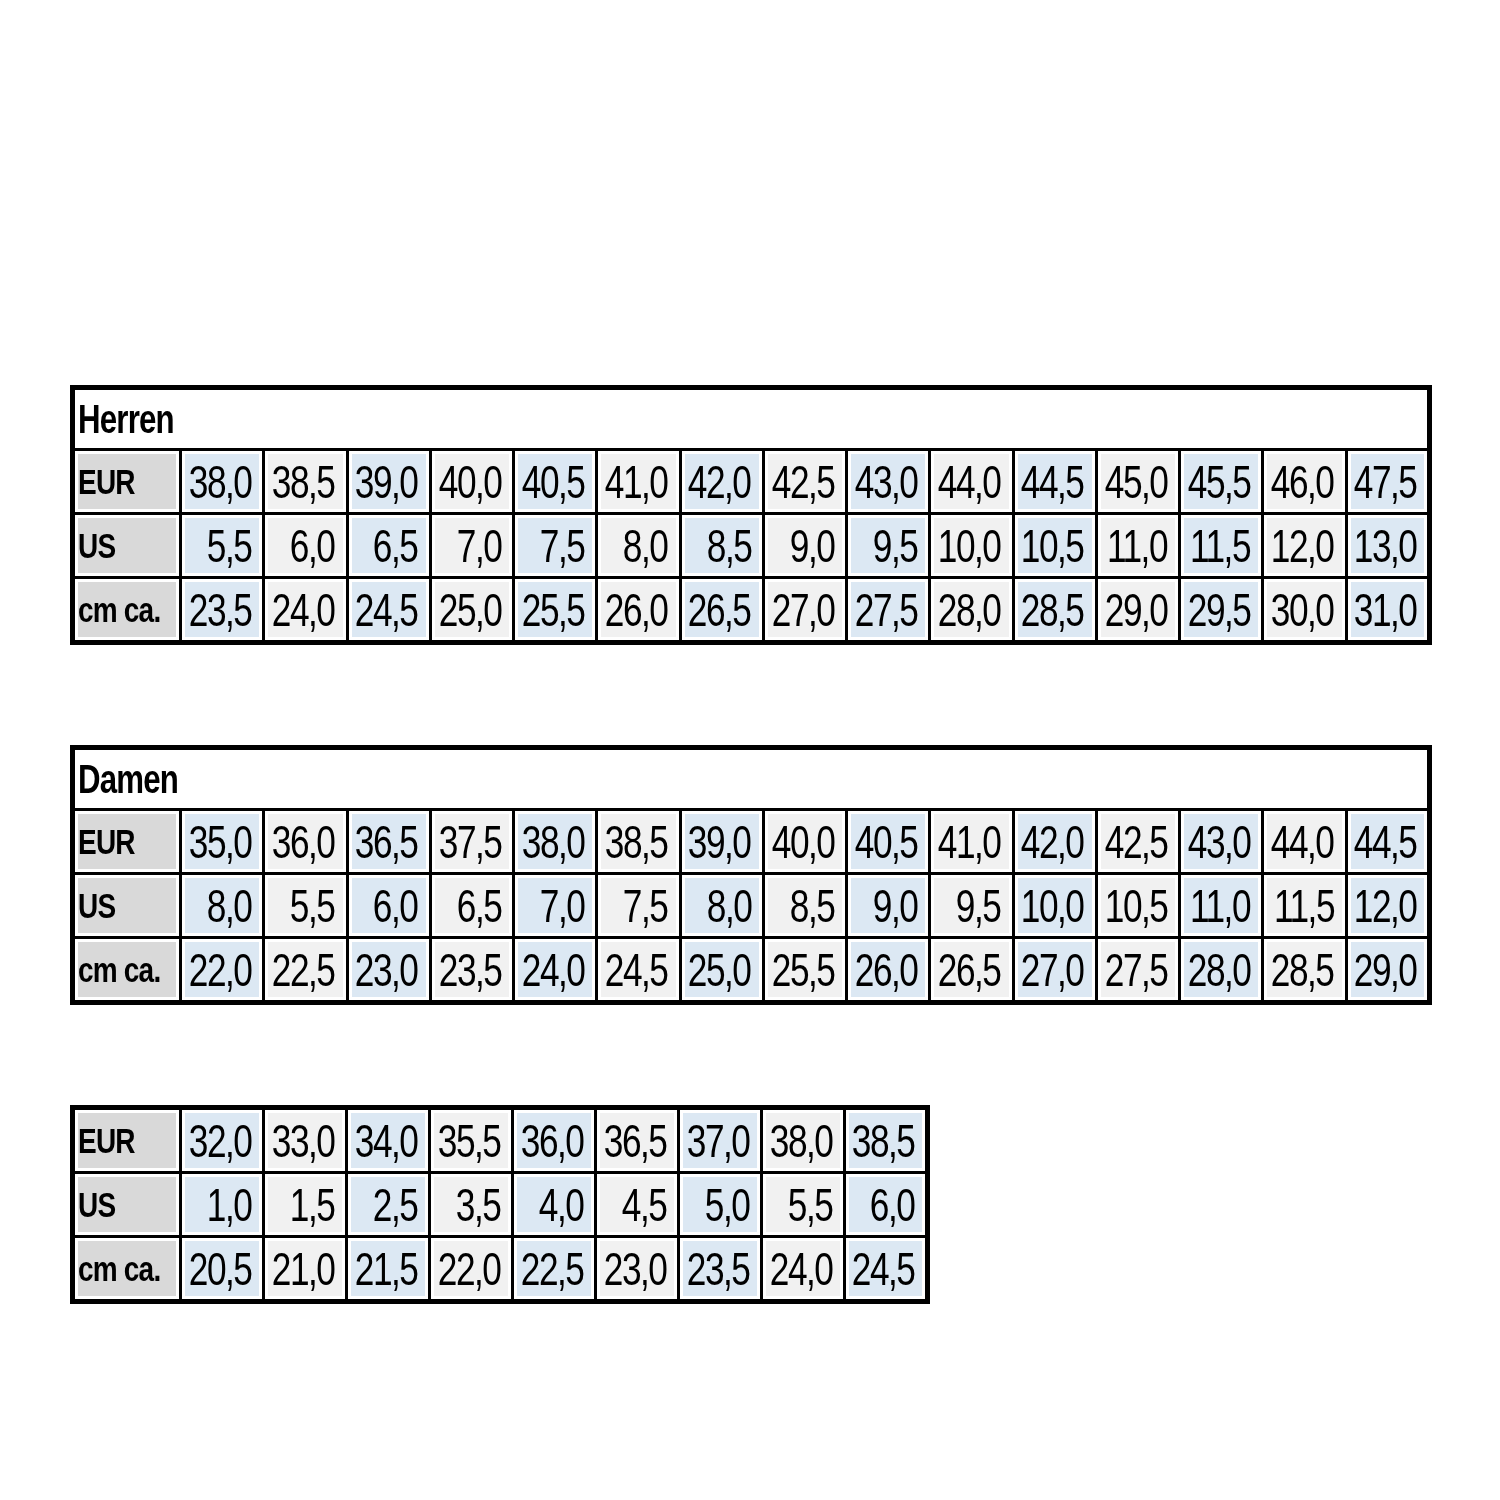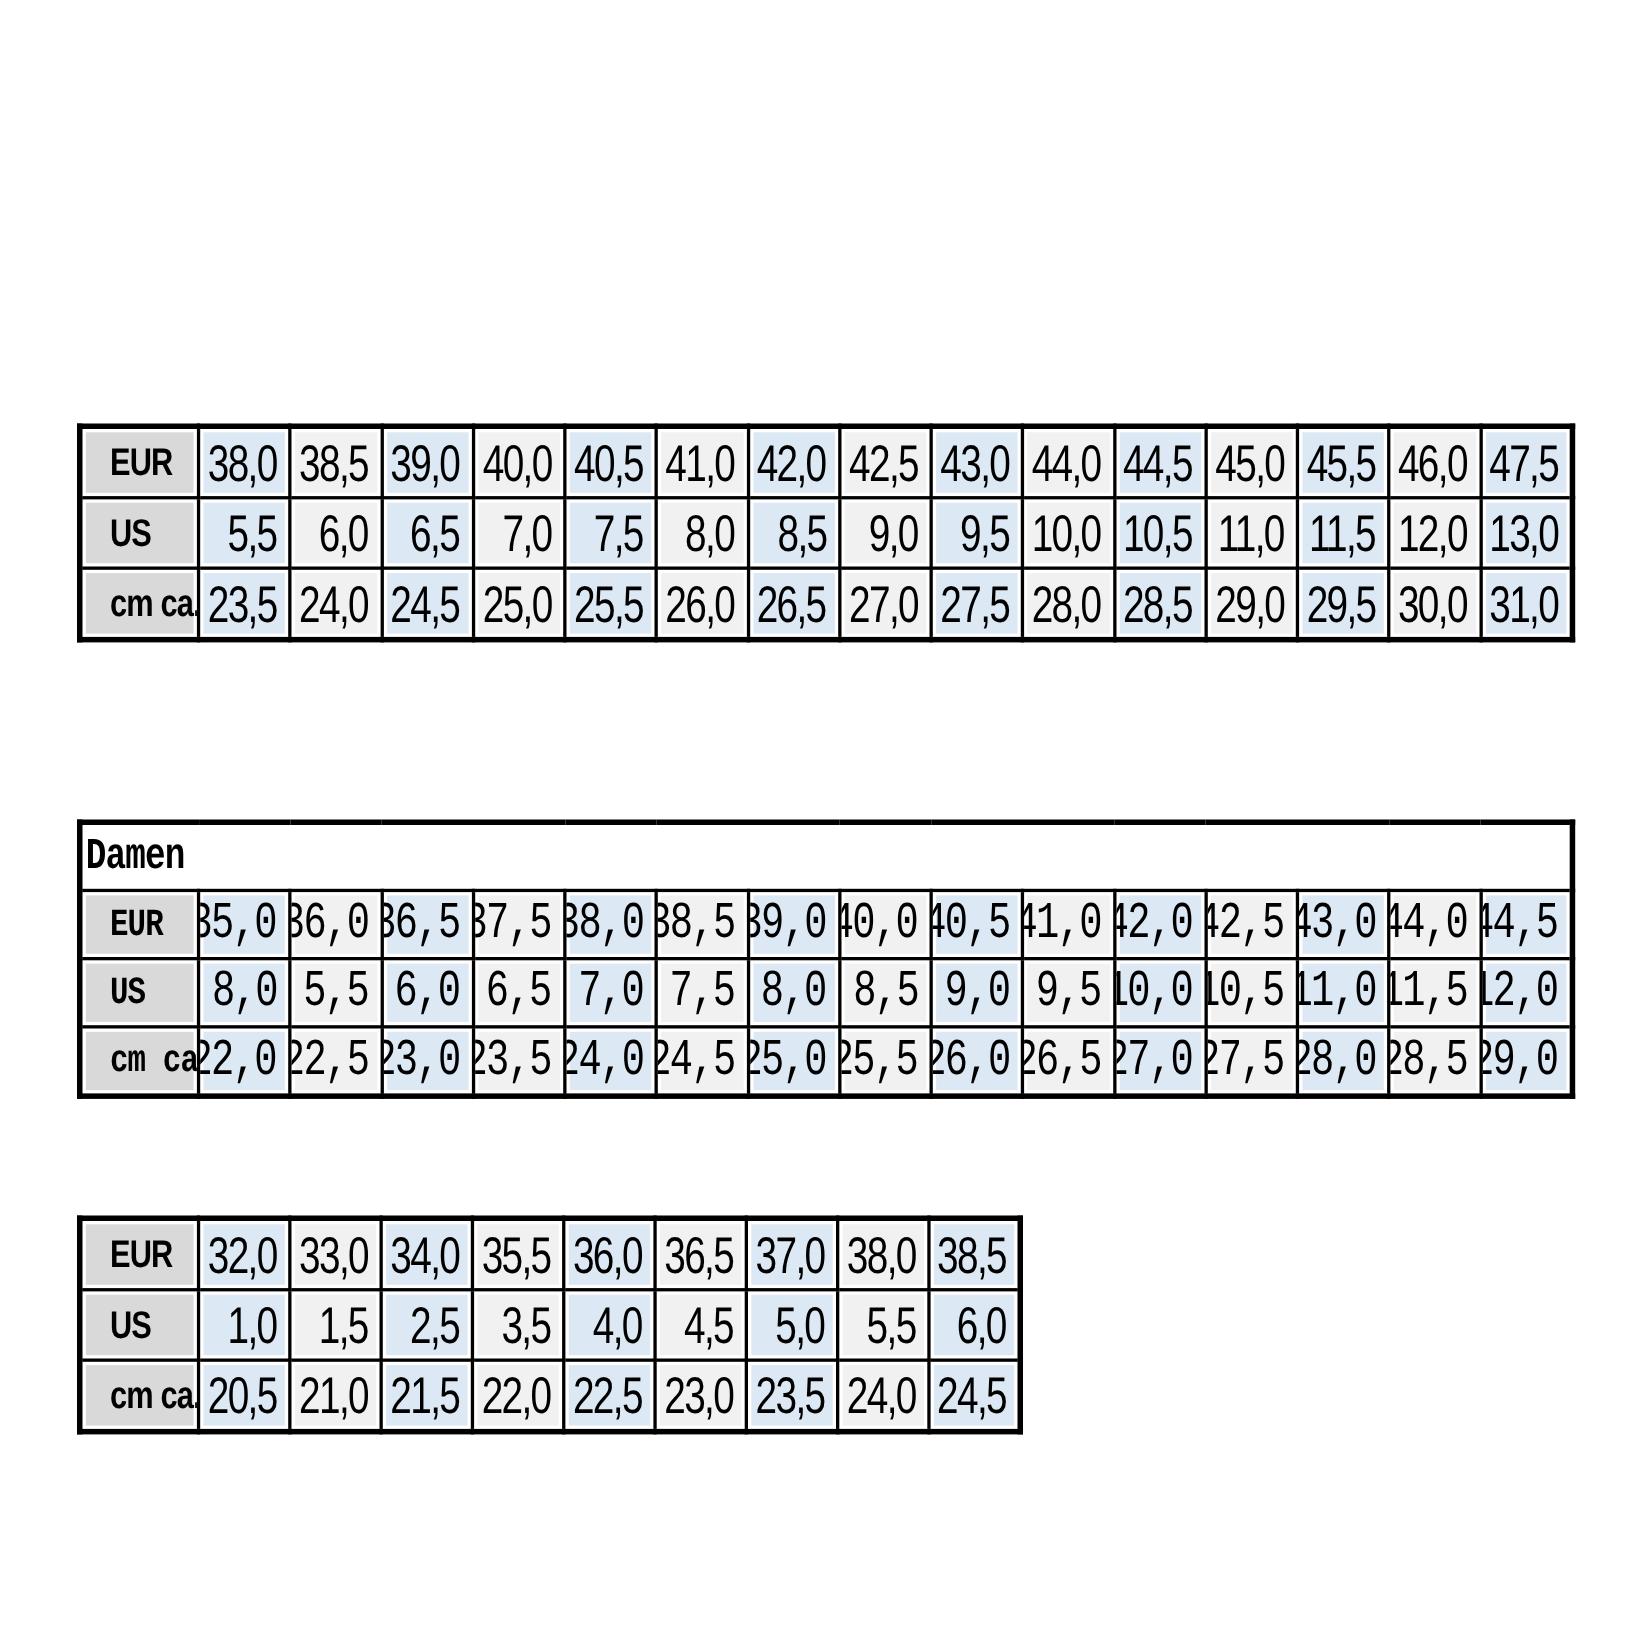--- a/index.html
+++ b/index.html
@@ -36,21 +36,21 @@
     transform-origin: left top;
   }
   table.size-table {
     position: absolute;
     border-collapse: collapse;
     table-layout: fixed;
     background: #ffffff;
     border: 5px solid #000000;
   }
   #table-herren { left: 70px; top: 385px; width: 1362px; }
-  #table-damen  { left: 70px; top: 745px; width: 1362px; font-family: Liberation Mono, monospace; }
+  #table-damen  { left: 70px; top: 745px; width: 1362px; }
   #table-kinder { left: 70px; top: 1105px; width: 860px; }
 
   table.size-table td {
     border: 3px solid #000000;
     box-sizing: border-box;
     padding: 3px;
     height: 62px;
     overflow: hidden;
   }
   td.title-cell {
@@ -77,21 +77,21 @@
     align-items: center;
     justify-content: flex-end;
     padding-right: 8px;
     white-space: nowrap;
   }
   .fill.blue  { background: var(--fill-blue, #dce8f3); }
   .fill.gray  { background: var(--fill-gray, #f1f1f1); }
   .fill.label {
     background: var(--fill-label, #d9d9d9);
     justify-content: flex-start;
-    padding-left: 22px;
+    padding-left: 0;
     padding-right: 0;
   }
   .num {
     display: inline-block;
     transform: scaleX(0.75);
     transform-origin: right center;
     font-size: 47px;
     letter-spacing: -2px;
   }
   .labtxt {
@@ -122,20 +122,23 @@
         <col>
         <col>
         <col>
         <col>
         <col>
         <col>
         <col>
       </colgroup>
       <tbody>
         <tr>
+          <td colspan="16" class="title-cell"><span class="condense-sub">Herren</span></td>
+        </tr>
+        <tr>
           <td>
             <div class="fill label">
               <span class="labtxt">EUR</span>
             </div>
           </td>
           <td>
             <div class="fill blue">
               <span class="num">38,0</span>
             </div>
           </td>

